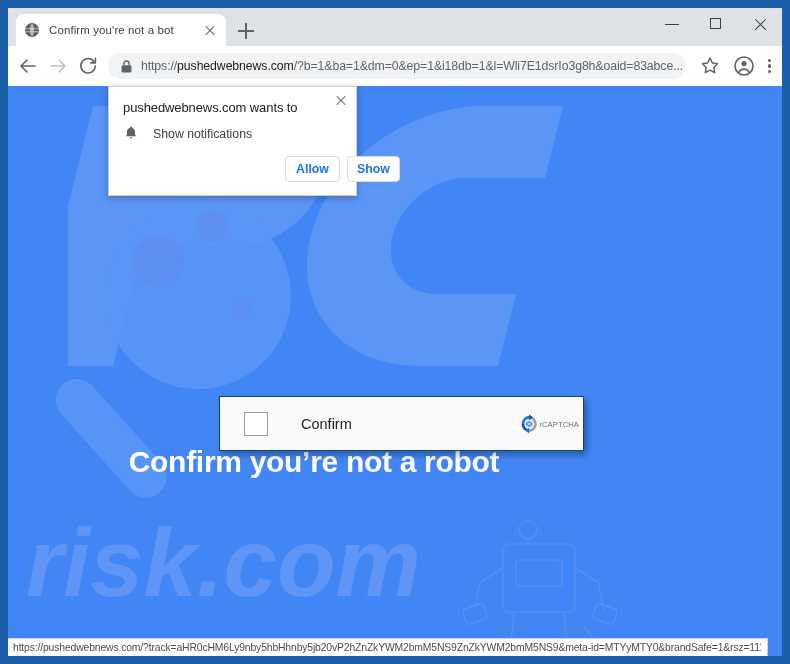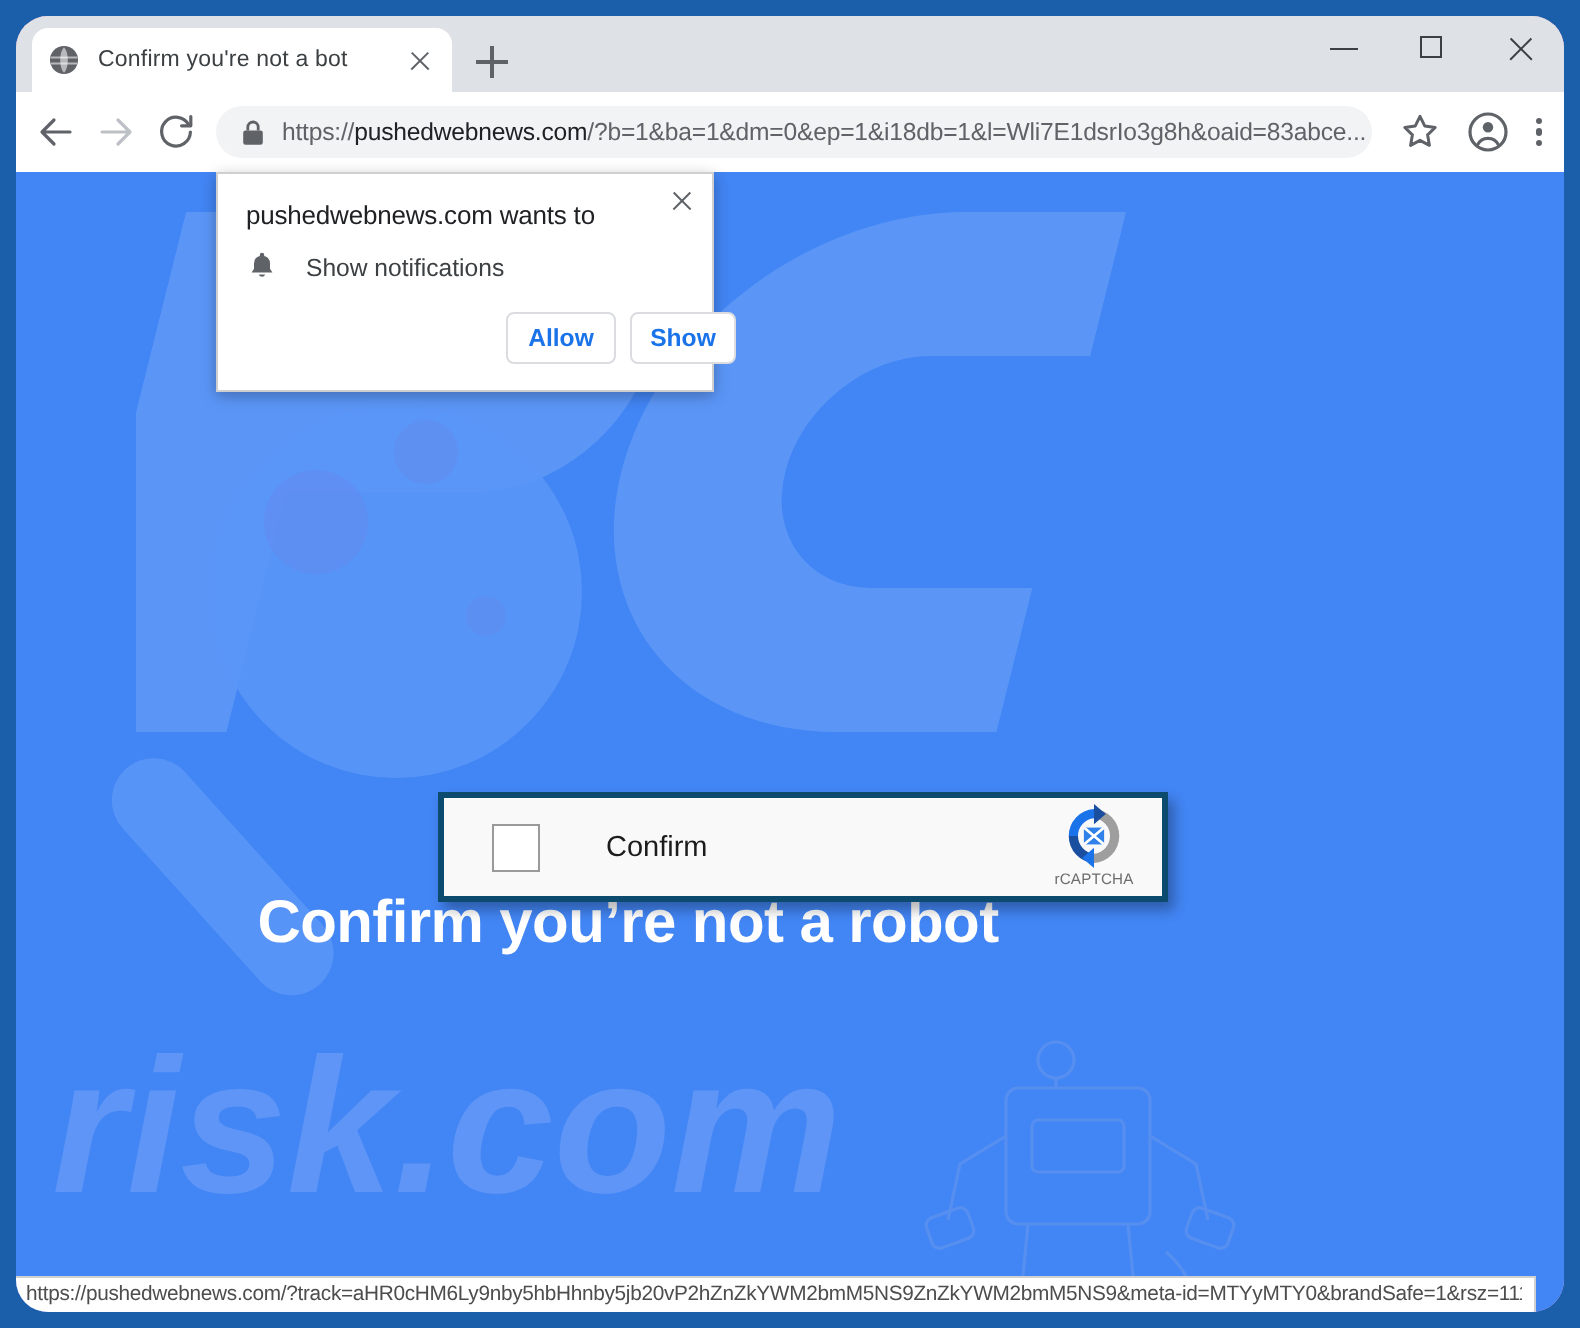--- a/index.html
+++ b/index.html
@@ -22,21 +22,20 @@
     background: #1b5faa;
     box-sizing: border-box;
   }
   #window-inner {
     position: absolute;
     left: 8px; top: 8px;
     width: 774px; height: 648px;
     background: #f9a8d4;
     box-sizing: border-box;
     overflow: hidden;
-    border-radius: 16px;
   }
 
   
   #tabstrip {
     position: absolute;
     left: 0; top: 0;
     width: 774px; height: 38px;
     background: #dee1e6;
   }
   #tab-active {
@@ -226,21 +225,21 @@
     letter-spacing: -0.3px;
     font-family: "Liberation Sans", sans-serif;
   }
 
   
   #captcha-widget {
     position: absolute;
     left: 211px; top: 310px;
     width: 365px; height: 55px;
     background: #f9f9f9;
-    border: 3px solid #0c4a6e;
+    border: 1px solid #0c4a6e;
     box-sizing: border-box;
     box-shadow: 3px 4px 6px rgba(0,0,0,0.30);
     display: flex;
     align-items: center;
   }
   #captcha-checkbox {
     margin-left: 24px;
     width: 24px; height: 24px;
     background: #ffffff;
     border: 1.5px solid #9a9a9a;
@@ -251,21 +250,21 @@
     margin-left: 33px;
     font-size: 14.5px;
     color: #1c1c1c;
     font-family: "Liberation Sans", sans-serif;
   }
   #captcha-brand {
     position: absolute;
     right: 4px; top: 3px;
     width: 60px; height: 48px;
     display: flex;
-    flex-direction: column;
+    flex-direction: row;
     align-items: center;
     justify-content: flex-start;
   }
   #captcha-brand-logo { width: 34px; height: 32px; display: block; }
   #captcha-brand-name {
     font-size: 7.6px;
     color: #6d6d6d;
     margin-top: 1px;
     letter-spacing: 0.1px;
     font-family: "Liberation Sans", sans-serif;
@@ -324,20 +323,21 @@
     background: #ffffff;
     color: #1a73e8;
     font-size: 12.3px;
     font-weight: bold;
     font-family: "Liberation Sans", sans-serif;
     display: flex;
     align-items: center;
     justify-content: center;
     box-sizing: border-box;
     padding: 0;
+    margin-left: 32px;
   }
   #permission-allow { left: 144px; width: 55px; }
   #permission-block { left: 206px; width: 53px; }
 
   
   #status-bar {
     position: absolute;
     left: 0; bottom: 0;
     height: 18px;
     max-width: 760px;

